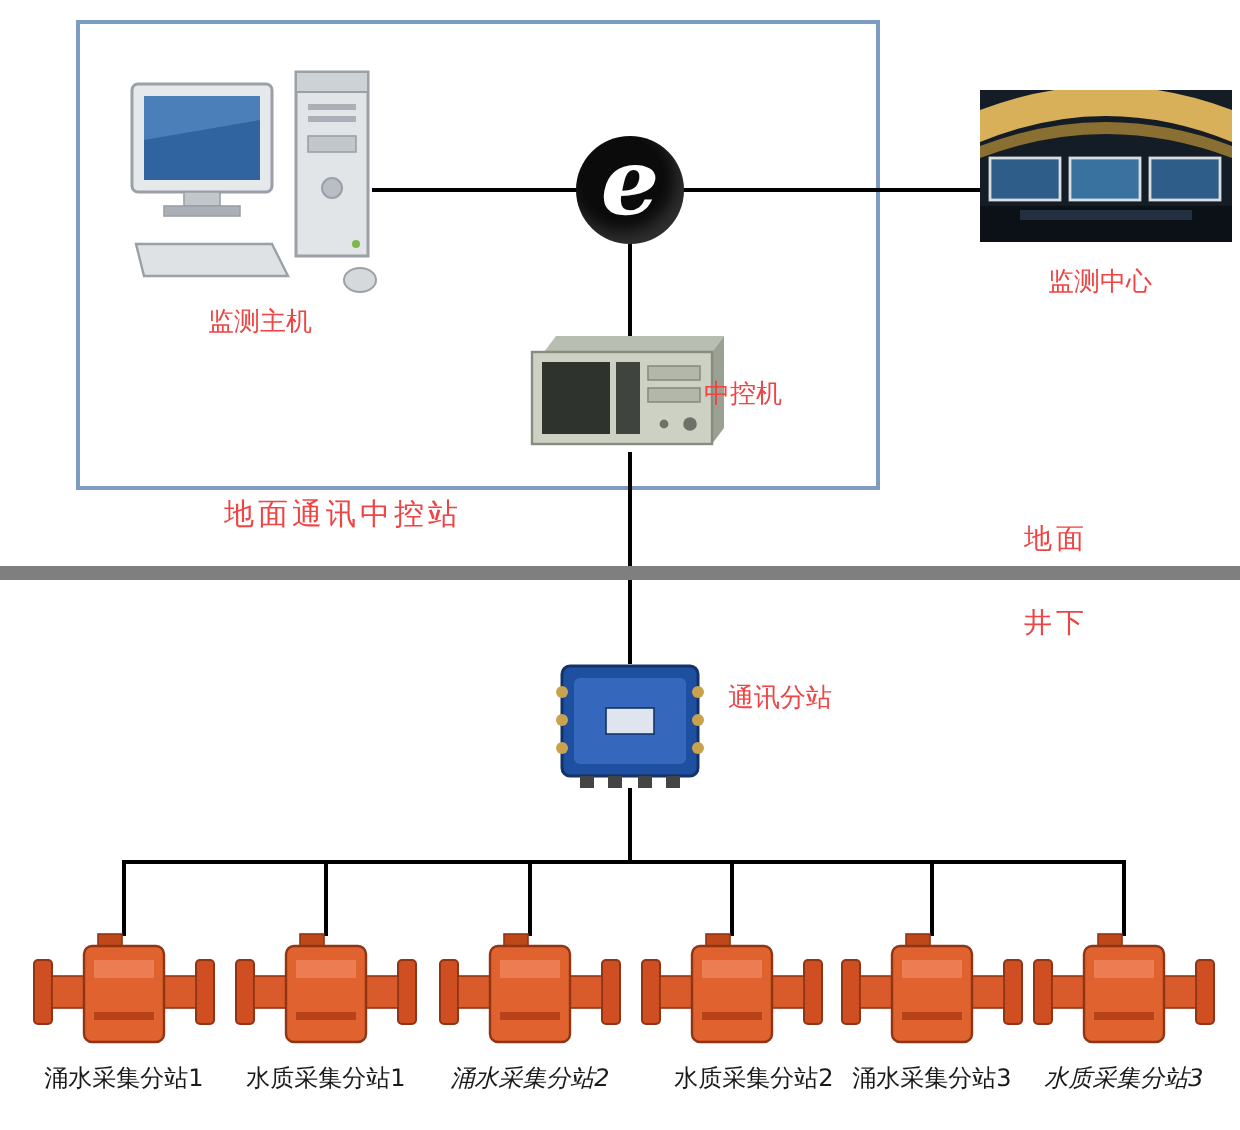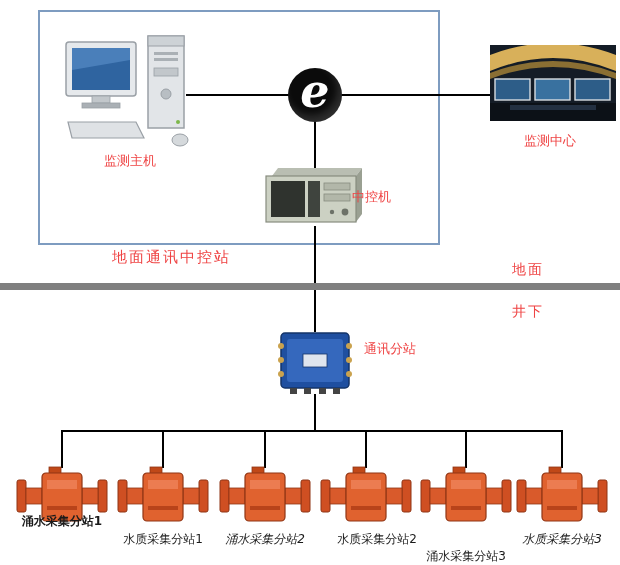--- a/index.html
+++ b/index.html
@@ -229,20 +229,20 @@
       <rect x="10" y="22" width="16" height="16" fill="#d95a2b" stroke="#8f3514" stroke-width="0.8"></rect>
       <rect x="82" y="14" width="9" height="32" rx="2" fill="#cf4f22" stroke="#8f3514" stroke-width="1"></rect>
       <rect x="66" y="22" width="16" height="16" fill="#d95a2b" stroke="#8f3514" stroke-width="0.8"></rect>
       <rect x="33" y="1" width="12" height="8" fill="#c04818" stroke="#8f3514" stroke-width="0.8"></rect>
       <rect x="26" y="7" width="40" height="48" rx="4" fill="#e0622f" stroke="#8f3514" stroke-width="1.2"></rect>
       <rect x="31" y="14" width="30" height="9" fill="#ef835a" opacity="0.8"></rect>
       <rect x="31" y="40" width="30" height="4" fill="#b8431a"></rect>
     </svg>
   </div>
 
-  <div class="dev-label" style="left:10px; top:513px;font-weight:bold;">涌水采集分站1</div>
+  <div class="dev-label" style="left:10px; top:531px;">涌水采集分站1</div>
   <div class="dev-label" style="left:111px; top:531px;">水质采集分站1</div>
   <div class="dev-label" style="left:213px; top:531px;font-style:italic;">涌水采集分站2</div>
   <div class="dev-label" style="left:325px; top:531px;">水质采集分站2</div>
-  <div class="dev-label" style="left:414px; top:531px;margin-top:17px;">涌水采集分站3</div>
+  <div class="dev-label" style="left:414px; top:531px;">涌水采集分站3</div>
   <div class="dev-label" style="left:510px; top:531px;font-style:italic;">水质采集分站3</div>
 
 </div>
 
 </body></html>

